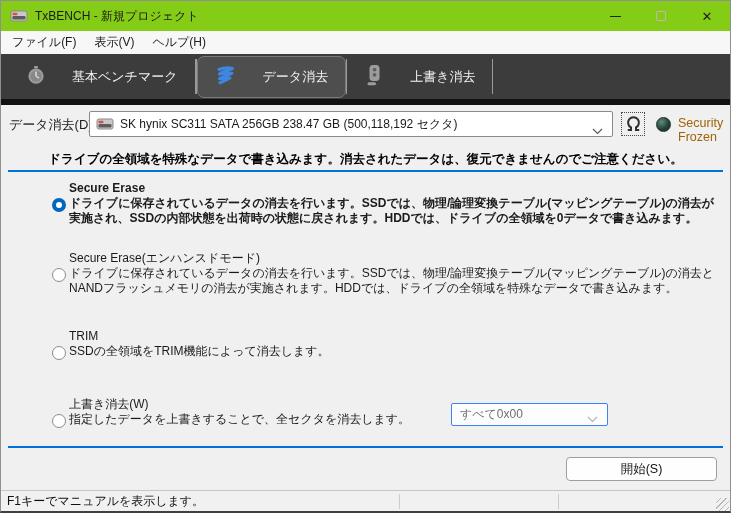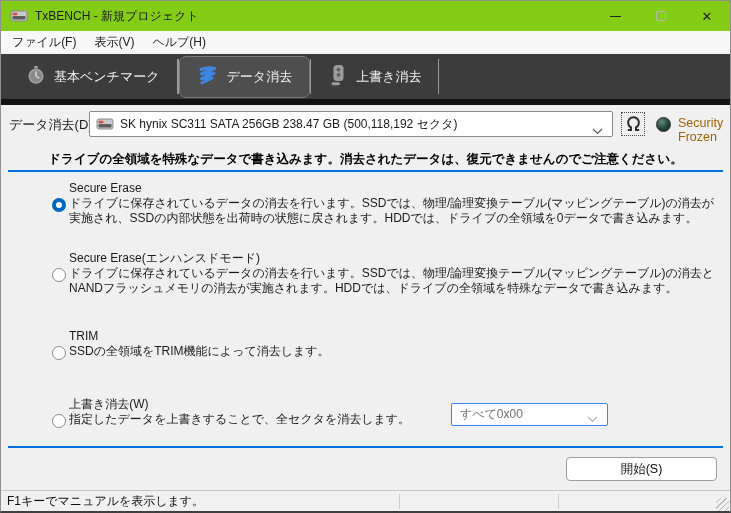--- a/index.html
+++ b/index.html
@@ -19,21 +19,21 @@
   .glyph-min{ width:11px; height:0; border-top:1px solid #222; display:block; }
   .glyph-max{ width:10px; height:10px; border:1px solid #b9b9b9; border-radius:2px; display:block; }
   .glyph-close{ font-size:13px; color:#222; line-height:1; }
   
   .menubar{ position:absolute; top:30px; left:0; right:0; height:23px; background:#f7f7f7;
     display:flex; align-items:center; padding-left:2px; }
   .menu-item{ font-size:12px; padding:0 9px; line-height:23px; color:#1b1b1b; }
   
   .tabbar{ position:absolute; top:53px; left:0; right:0; height:45px; background:#3c3c3c;
     display:flex; align-items:stretch; padding-left:8px; }
-  .tab{ display:flex; align-items:center; gap:8px; padding:0 17px; color:#f2f2f2; font-size:13px; }
+  .tab{ display:flex; align-items:center; gap:26px; padding:0 17px; color:#f2f2f2; font-size:13px; }
   .tab-sep{ width:1px; background:#9a9a9a; margin:5px 0; }
   .tab.selected{ background:#4e4e4e; border:1px solid #7a7a7a; border-radius:7px; margin:2px 0 1px 0; }
   .tabstrip{ position:absolute; top:98px; left:0; right:0; height:6px; background:#121212; }
   
   .content{ position:absolute; top:104px; left:0; right:0; height:385px; background:#f0f0f0; }
   .drive-row{ position:absolute; top:6px; left:0; right:0; height:28px; }
   .drive-label{ position:absolute; left:8px; top:5px; font-size:13px; }
   .combo{ position:absolute; left:88px; top:0; width:524px; height:26px; background:#fff;
     border:1px solid #8a8a8a; border-radius:2px; display:flex; align-items:center; padding:0 26px 0 6px; }
   .combo .drive-ico{ display:inline-flex; margin-right:6px; flex:0 0 auto; }
@@ -44,21 +44,21 @@
   .led{ position:absolute; left:655px; top:6px; width:15px; height:15px; border-radius:50%;
     background:radial-gradient(circle at 35% 30%, #5f8c7e, #24443c 55%, #142a25 95%);
     border:1px solid #2a2a2a; }
   .sec-status{ position:absolute; left:677px; top:5px; font-size:12.5px; color:#a16207; }
   .warning{ position:absolute; top:46px; left:0; right:0; text-align:center;
     font-size:12.5px; font-weight:bold; color:#000; }
   .blue-line{ position:absolute; left:7px; right:7px; height:2px; background:#0070dd; }
   .line-top{ top:65px; } .line-bottom{ top:341px; }
   
   .option{ position:absolute; left:0; right:0; }
-  .opt1{ top:76px; } .opt2{ top:146px; } .opt3{ top:224px; } .opt4{ top:292px; }
+  .opt1{ top:76px;font-weight:bold; } .opt2{ top:146px; } .opt3{ top:224px; } .opt4{ top:292px; }
   .radio{ position:absolute; left:51px; top:17px; width:14px; height:14px; border-radius:50%;
     background:#fff; border:1px solid #8a8a8a; }
   .radio.selected{ border:4.5px solid #0067c0; }
   .opt-text{ margin-left:68px; width:652px; }
   .opt-label{ font-size:12px; line-height:15px; color:#1a1a1a; }
   .opt-desc{ font-size:12px; line-height:15px; color:#1a1a1a; }
   .pattern-select{ position:absolute; left:450px; top:6px; width:157px; height:23px; background:#fdfdfd;
     border:1px solid #3b82f6; border-radius:2px; display:flex; align-items:center; padding:0 8px;
     color:#6f6f6f; font-size:12px; }
   .pattern-select .chev{ position:absolute; right:9px; top:8px; }

